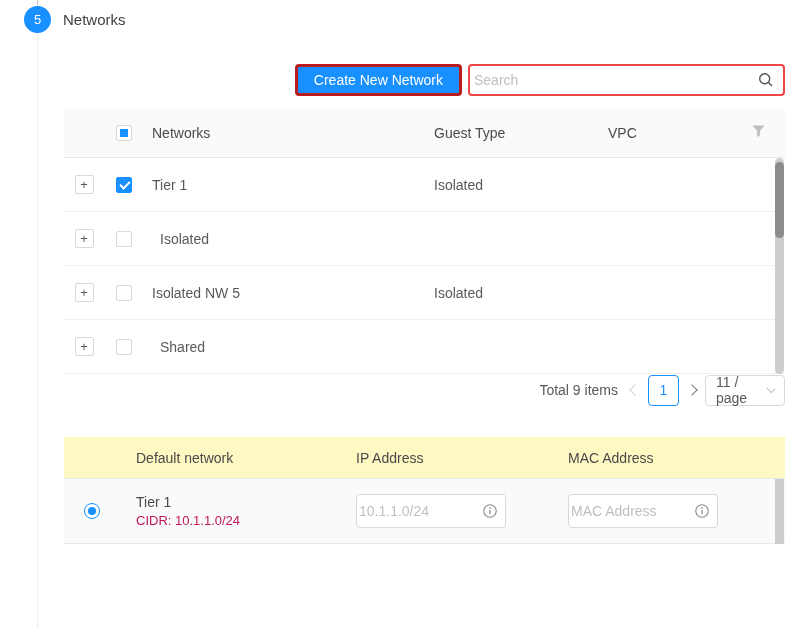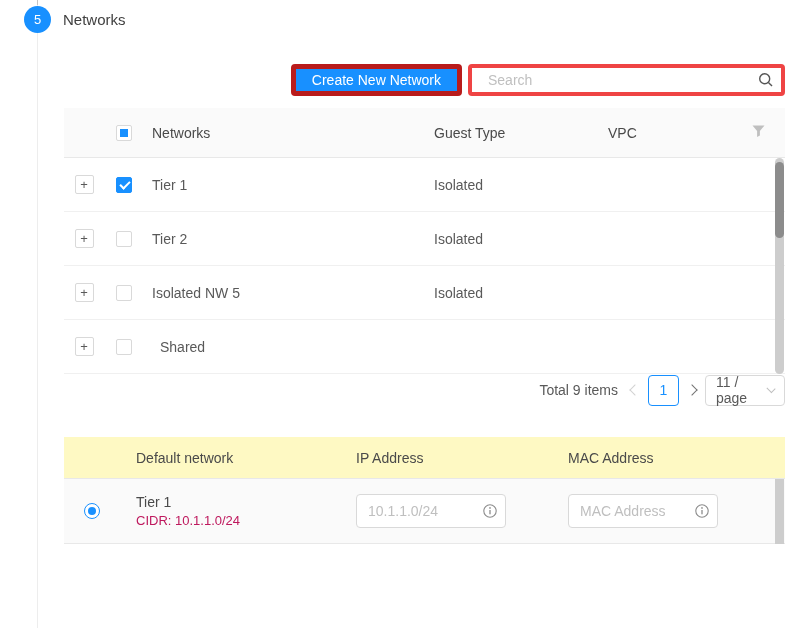--- a/index.html
+++ b/index.html
@@ -13,25 +13,25 @@
   .rail-top { position:absolute; left:37px; top:0; height:5px; width:1px; background:#c4c4c4; }
   .step-circle { position:absolute; left:24px; top:6px; width:27px; height:27px; border-radius:50%;
     background:#1890ff; color:#fff; display:flex; align-items:center; justify-content:center;
     font-size:13px; }
   .step-title { position:absolute; left:63px; top:11px; font-size:15px; color:#404040; }
 
   .content { position:absolute; left:64px; top:64px; width:721px; }
 
   
   .toolbar { display:flex; justify-content:flex-end; align-items:center; height:32px; gap:6px; }
-  .btn-primary { height:32px; padding:0 16px; background:#1890ff; color:#fff; border:5px solid #b91c1c;
+  .btn-primary { height:32px; padding:0 16px; background:#1890ff; color:#fff; border:3px solid #b91c1c;
     border-radius:4px; font-size:14px; font-family:inherit; cursor:pointer; }
   .search-box { position:relative; width:317px; height:32px; }
-  .search-box input { width:100%; height:100%; border:4px solid #ef4444; border-radius:4px;
-    padding:0 34px 0 16px; font-size:14px; font-family:inherit; color:#595959; outline:none; }
+  .search-box input { width:100%; height:100%; border:2px solid #ef4444; border-radius:4px;
+    padding:0 34px 0 4px; font-size:14px; font-family:inherit; color:#595959; outline:none; }
   .search-box input::placeholder { color:#bfbfbf; }
   .search-icon { position:absolute; right:11px; top:8px; }
 
   
   .table1 { position:relative; margin-top:12px; }
   .t1-head { display:flex; align-items:center; height:50px; background:#fafafa;
     border-bottom:1px solid #e8e8e8; color:#4a4a4a; }
   .t1-row { display:flex; align-items:center; height:54px; border-bottom:1px solid #f0f0f0; background:#fff; }
   .col-expand { width:40px; display:flex; justify-content:center; }
   .col-check  { width:40px; display:flex; justify-content:center; }
@@ -80,21 +80,21 @@
 
   .radio { position:relative; width:16px; height:16px; border:1px solid #1890ff; border-radius:50%; background:#fff; }
   .radio.selected::after { content:""; position:absolute; left:3px; top:3px; width:8px; height:8px;
     border-radius:50%; background:#1890ff; }
 
   .net-name { color:#4a4a4a; }
   .net-cidr { font-size:13px; color:#be185d; margin-top:3px; }
 
   .cell-input { position:relative; width:150px; height:34px; }
   .cell-input input { width:100%; height:100%; border:1px solid #d9d9d9; border-radius:4px; background:#fff;
-    padding:0 30px 0 11px; font-size:14px; font-family:inherit; color:#595959; outline:none; }
+    padding:0 30px 0 2px; font-size:14px; font-family:inherit; color:#595959; outline:none; }
   .cell-input input::placeholder { color:#bfbfbf; }
   .info-icon { position:absolute; right:9px; top:10px; }
 </style>
 </head>
 <body>
 
 <div class="screen">
   <div class="rail"></div>
   <div class="rail-top"></div>
   <div class="step-circle">
@@ -148,21 +148,20 @@
         <div class="col-filter"></div>
       </div>
 
       <div class="t1-row">
         <div class="col-expand">
           <button class="expand-btn">+</button>
         </div>
         <div class="col-check">
           <span class="checkbox"></span>
         </div>
-        <div class="col-name">Tier 2</div>
         <div class="col-guest">Isolated</div>
         <div class="col-vpc"></div>
         <div class="col-filter"></div>
       </div>
 
       <div class="t1-row">
         <div class="col-expand">
           <button class="expand-btn">+</button>
         </div>
         <div class="col-check">

